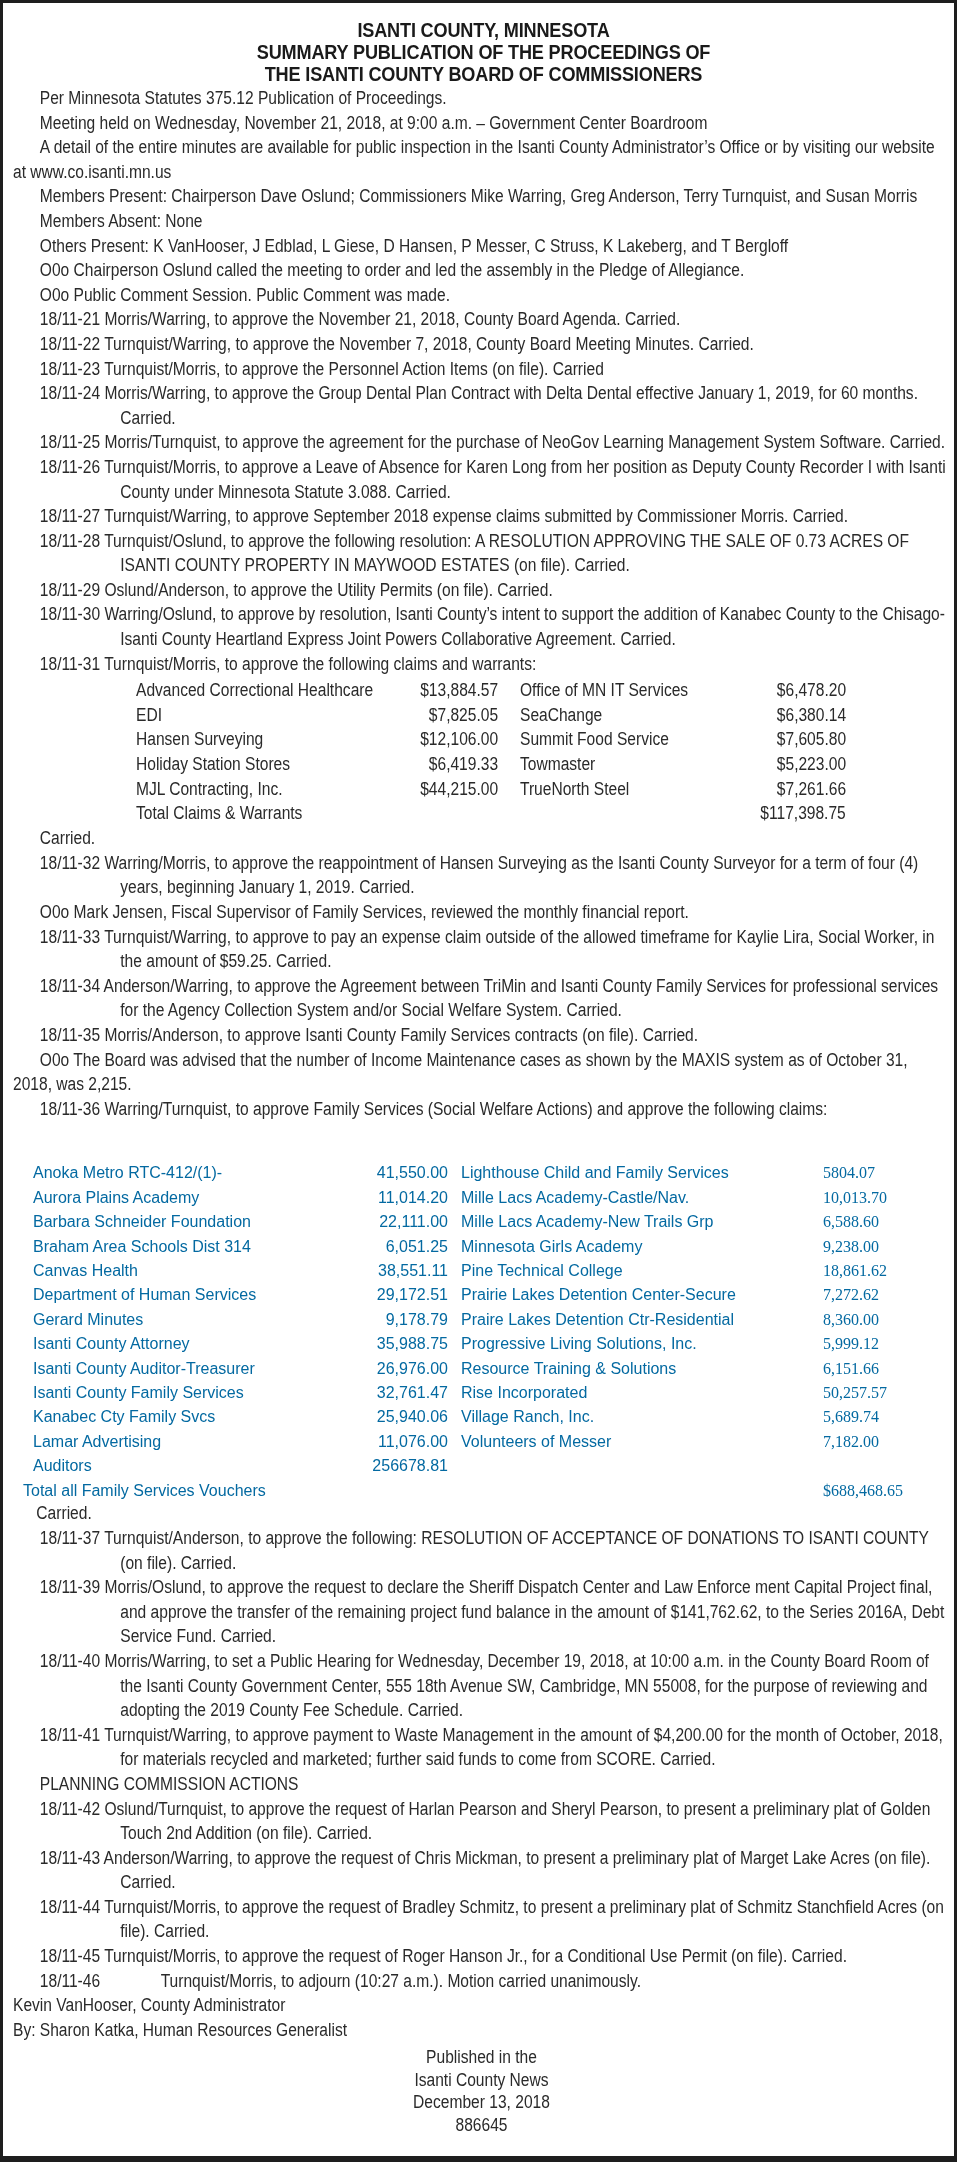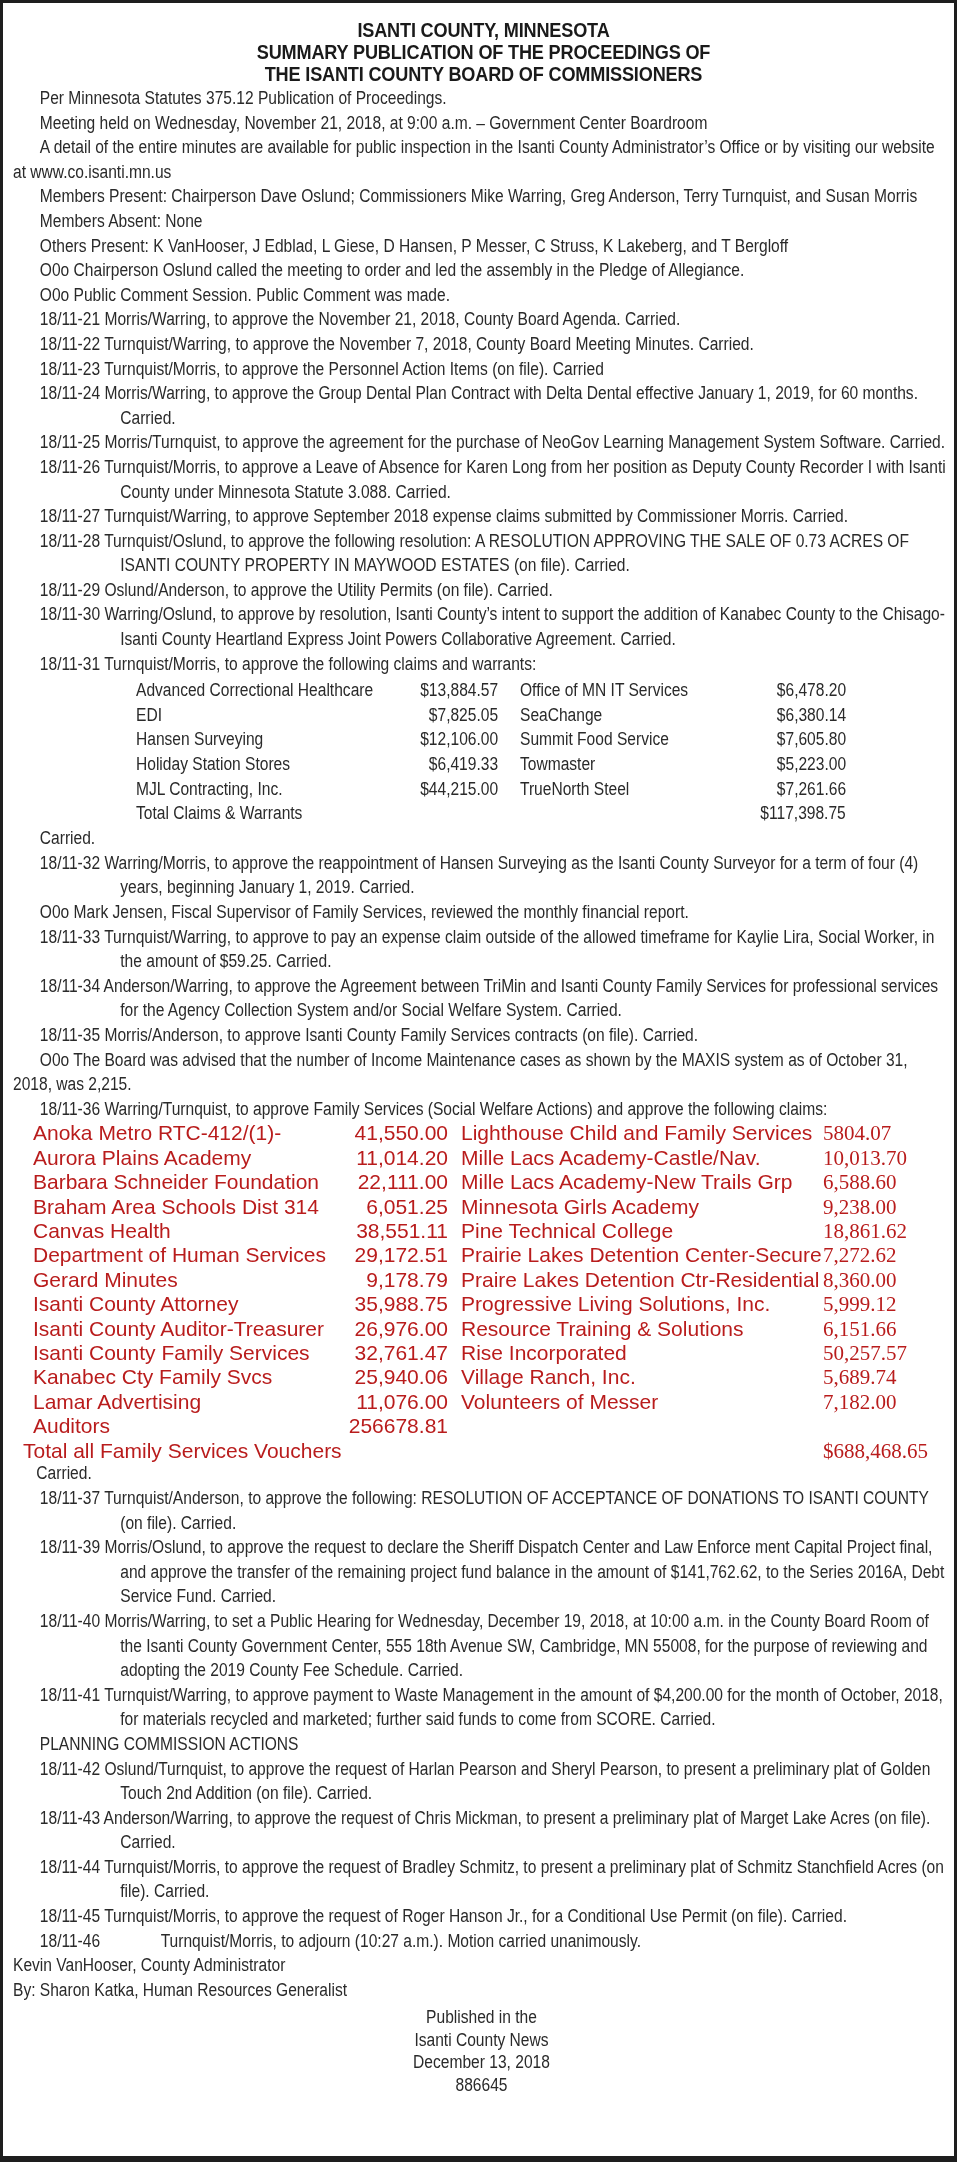--- a/index.html
+++ b/index.html
@@ -47,22 +47,23 @@
     .tbl1 .c1 { position: absolute; left: 84px; white-space: nowrap; margin-left: 39px; }
     .tbl1 .c2 { position: absolute; right: 466px; white-space: nowrap; text-align: center; }
     .tbl1 .c3 { position: absolute; left: 479px; white-space: nowrap; margin-left: 28px; }
     .tbl1 .c4 { position: absolute; right: 118px; white-space: nowrap; text-align: center; }
     .tbl1 span, .tbl2 span { display: inline-block; transform: scaleX(0.865); }
     .tbl1 .c1 span, .tbl1 .c3 span { transform-origin: left top; }
     .tbl1 .c2 span, .tbl1 .c4 span { transform-origin: right top; }
     .tbl2 {
       position: relative;
       height: 340px;
-      font-size: 21px;
-      color: #b91c1c;
+      font-size: 16px;
+      color: #0369a1;
+      margin-top: 40px;
     }
     .tbl2 .row { position: absolute; left: 0; width: 951px; height: 24.4px; }
     .tbl2 .c1 { position: absolute; left: 20px; white-space: nowrap; }
     .tbl2 .c2 { position: absolute; right: 516px; white-space: nowrap; }
     .tbl2 .c3 { position: absolute; left: 448px; white-space: nowrap; }
     .tbl2 .c4 { position: absolute; left: 810px; white-space: nowrap; font-family: Liberation Serif, serif; }
     .tbl2 span { transform: none; }
     .pub {
       text-align: center;
       margin-top: 4px;

